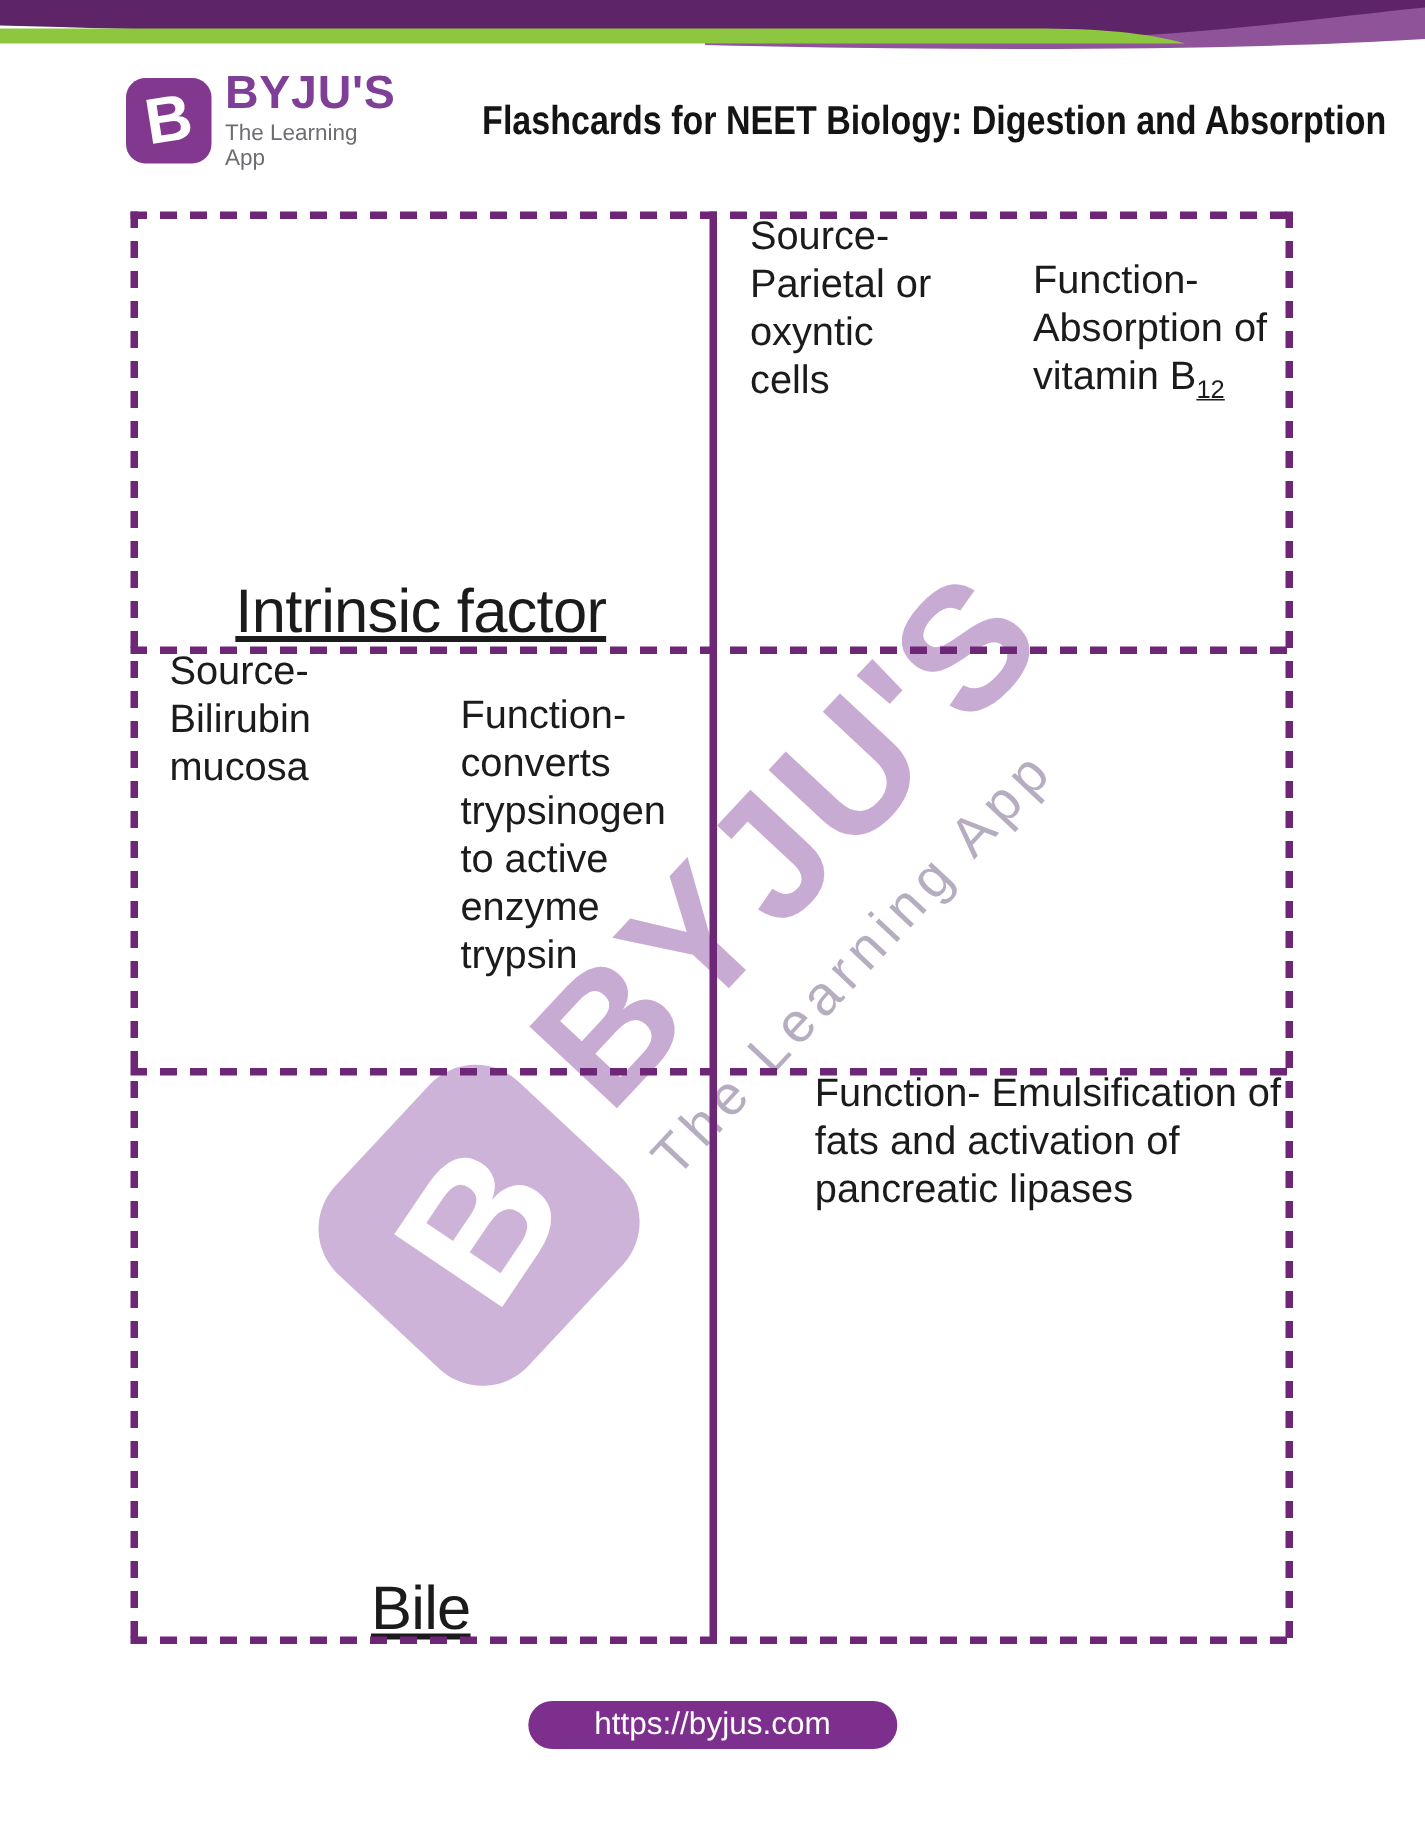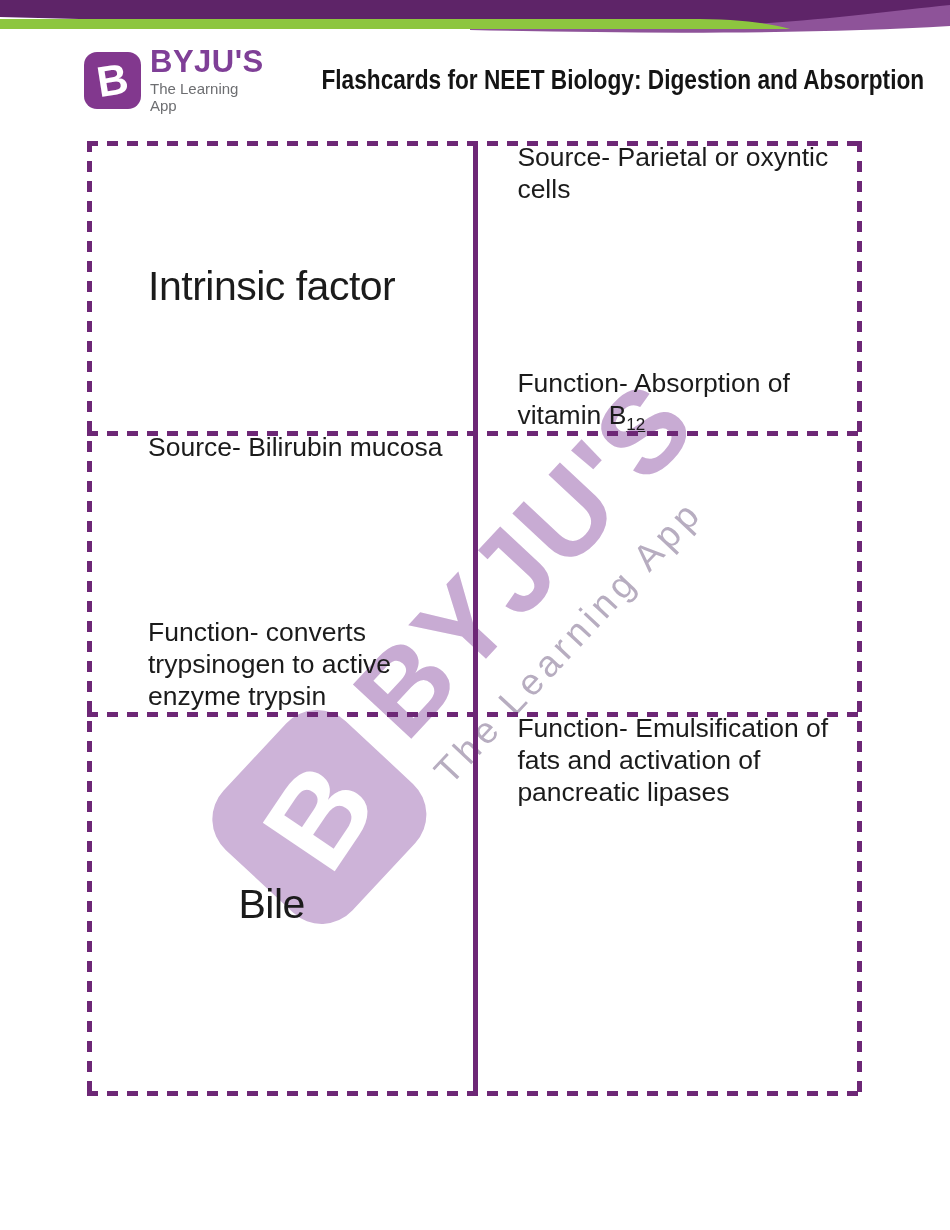--- a/index.html
+++ b/index.html
@@ -48,24 +48,24 @@
   .edge-left{left:0;}
   .edge-right{right:0;}
   .sep-1{top:290px;}
   .sep-2{top:571px;}
   .v-divider{position:absolute;left:386px;width:5px;top:0;bottom:0;background:var(--tbl);}
 
   .ct-row{display:flex;}
   .row-1{height:290px;}
   .row-2{height:281px;}
   .row-3{height:384px;}
-  .term-cell{width:387px;display:flex;align-items:center;justify-content:center;
-    font-size:41px;letter-spacing:-0.5px;color:var(--ink);text-align:center;padding:0 14px;}
-  .def-cell{width:388px;display:flex;flex-direction:column;justify-content:space-between;
-    padding:0 8px 0 26px;font-size:26.5px;line-height:32px;color:var(--ink);margin-left:35px;}
+  .term-cell{width:387px;display:flex;align-items:flex-end;justify-content:center;
+    font-size:41px;letter-spacing:-0.5px;color:var(--ink);text-align:center;padding:0 14px;text-decoration:underline;}
+  .def-cell{width:388px;display:flex;flex-direction:row;justify-content:flex-end;
+    padding:0 8px 0 26px;font-size:26.5px;line-height:32px;color:var(--ink);}
   .def-cell p{margin:0;}
   .def-cell p + p{margin-top:29px;}
   .def-text{white-space:pre-line;}
   .def-cell sub{font-size:17px;line-height:0;text-decoration:underline;}
 
   
   .footer-pill{position:absolute;top:1134px;left:50%;transform:translateX(-50%);
     height:32px;padding:0 44px;border-radius:16px;background:var(--pill);
     display:flex;align-items:center;justify-content:center;color:#fff;font-size:21px;
     text-decoration:none;z-index:3;}
@@ -140,14 +140,17 @@
 
     <div class="edge-h edge-top"></div>
     <div class="edge-h edge-bottom"></div>
     <div class="edge-v edge-left"></div>
     <div class="edge-v edge-right"></div>
     <div class="edge-h sep-1"></div>
     <div class="edge-h sep-2"></div>
     <div class="v-divider"></div>
   </div>
 
+  <a class="footer-pill" href="#">
+    <span>https://byjus.com</span>
+  </a>
 
 </div>
 
 </body></html>

